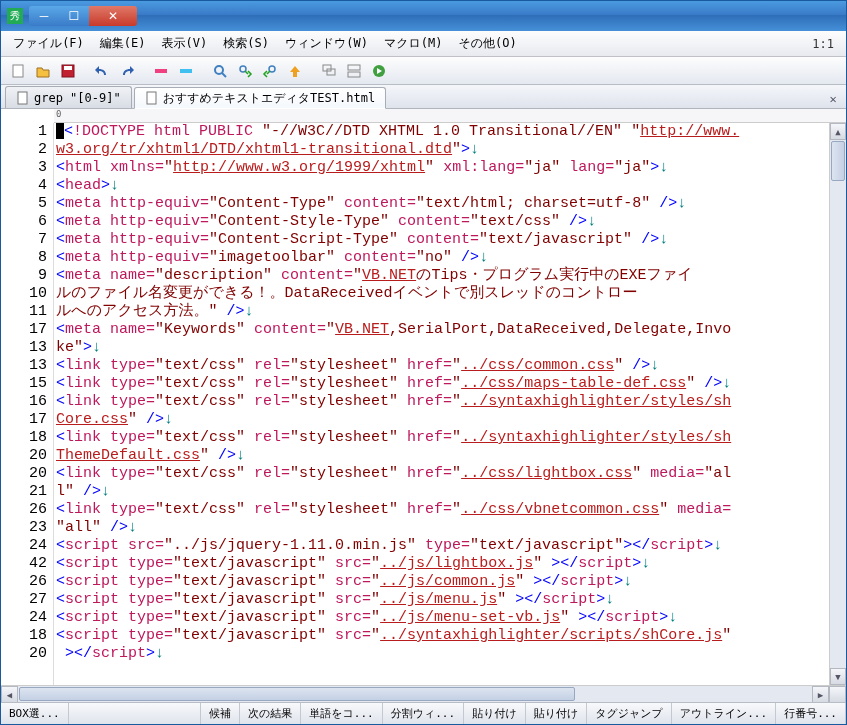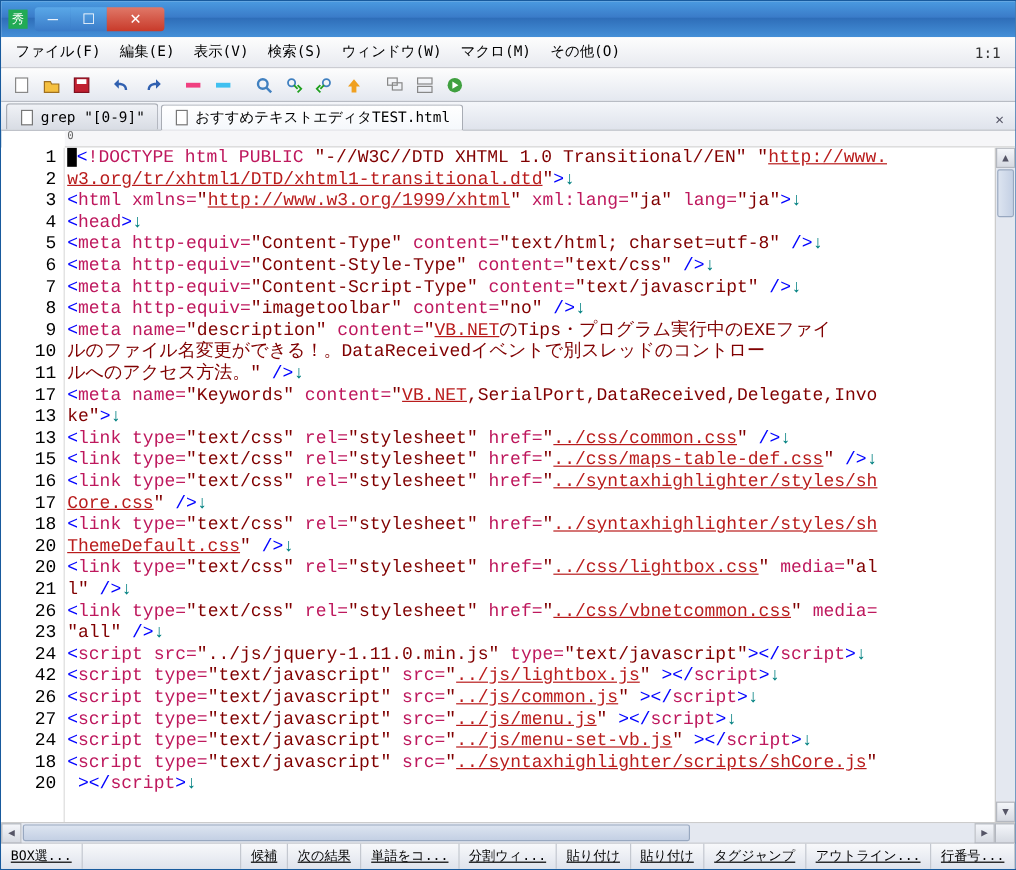--- a/index.html
+++ b/index.html
@@ -169,21 +169,20 @@
   display: flex;
 }
 .sb-h-track { flex:1; background:#e4e8f0; position:relative; }
 .sb-h-thumb { position:absolute; left:1px; top:1px; bottom:1px; width:70%; background:linear-gradient(to bottom,#dce4f0,#c4d0e4); border:1px solid #98a8c0; border-radius:2px;}
 .statusbar {
   height: 22px;
   background: linear-gradient(to bottom, #f8f9fb, #dfe3ec);
   border-top: 1px solid #b8bcc4;
   display: flex;
   font-size: 11px;
-  text-decoration: underline;
 }
 .status-cell {
   padding: 0 8px;
   border-right: 1px solid #c4c8d0;
   height: 100%;
   display: flex; align-items: center;
   cursor: pointer;
 }
 
 .tag { color: #0000ff; }

